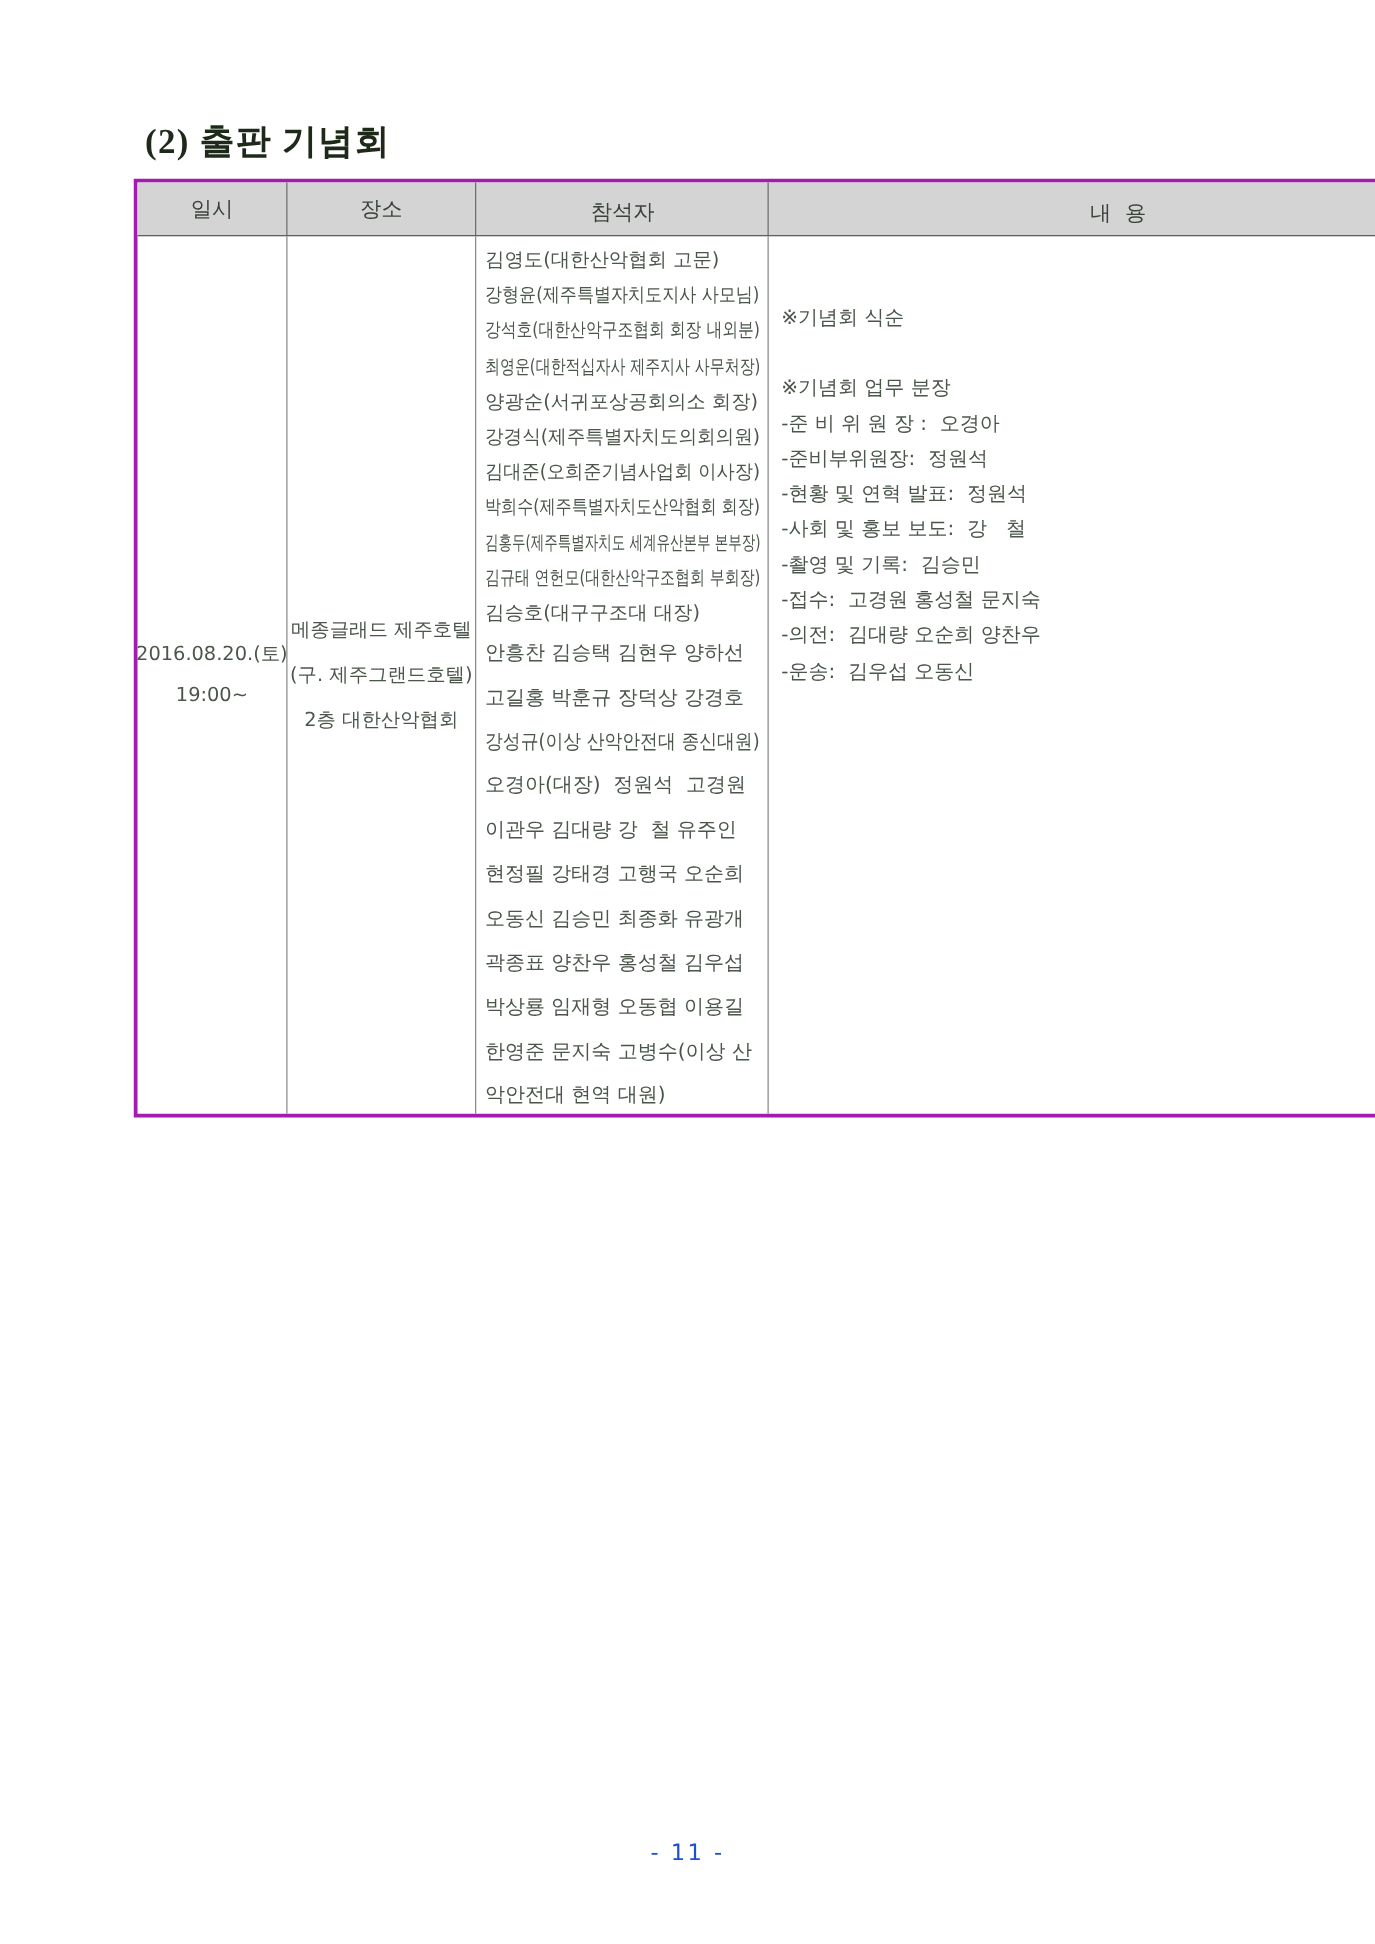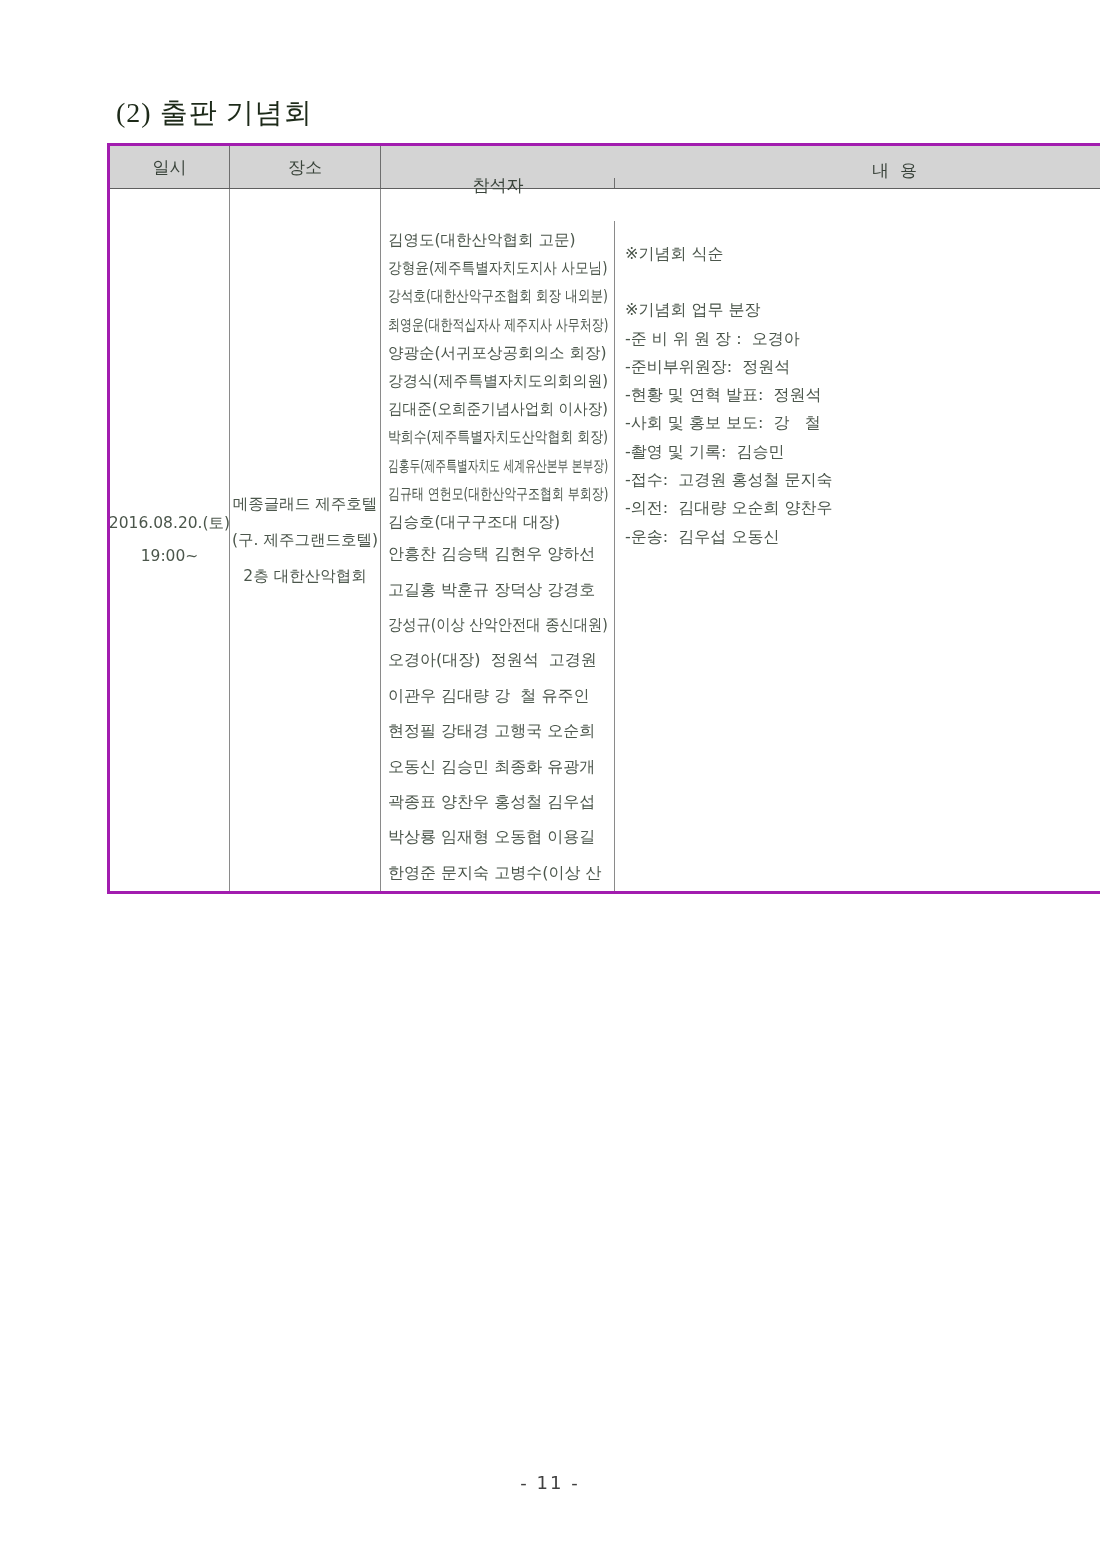--- a/index.html
+++ b/index.html
@@ -6,21 +6,21 @@
   .page {
     position:relative;
     width:1100px; height:1555px;
     background:#ffffff;
     font-family:"DejaVu Sans","Liberation Sans",sans-serif;
     overflow:hidden;
   }
   .title {
     position:absolute; left:116px; top:94px;
     font-family:"Liberation Serif","DejaVu Serif",serif;
-    font-weight:normal; font-size:28px; letter-spacing:1px;
+    font-weight:bold; font-size:28px; letter-spacing:1px;
     color:#1d2a19; white-space:pre;
   }
   .table {
     position:absolute; left:107px; top:143px; width:1068px;
     border:3px solid #a21caf;
     box-sizing:border-box;
   }
   .thead {
     display:flex; height:43px;
     background:#d4d4d4;
@@ -36,40 +36,40 @@
   .tbody { display:flex; height:702px; box-sizing:border-box; }
   .td {
     box-sizing:border-box;
     border-right:1px solid #8a8a8a;
     color:#4b564b;
     overflow:hidden;
   }
   .td:last-child { border-right:none;margin-top:45px; }
   .c1 { width:120px; }
   .c2 { width:151px; }
-  .c3 { width:234px;margin-top:32px; }
+  .c3 { width:234px; }
   .c4 { flex:1; }
   .center-cell {
     display:flex; flex-direction:column;
     align-items:center; justify-content:center;
     text-align:center;
   }
   .c1 .line { line-height:33px; font-size:15.5px; }
   .c2 .line { line-height:36px; font-size:15.5px; }
   .c3 { padding:5px 6px 0 7px; }
   .g1 .line { line-height:28.2px; font-size:15.5px; }
   .g2 .line { line-height:35.4px; font-size:16px; }
   .c4 { padding:6px 8px 0 10px; }
   .c4 .line { line-height:28.3px; font-size:16px; }
   .spacer { height:28px; }
   .line { display:block; white-space:pre; }
   .footer {
     position:absolute; left:0; top:1472px; width:1100px;
     text-align:center; font-size:18px; letter-spacing:2px;
-    color:#404040; white-space:pre;
+    color:#1d4ed8; white-space:pre;
   }
 </style>
 </head>
 <body>
 
 <div class="page">
 
   <div class="title">(2) 출판 기념회</div>
 
   <div class="table">

